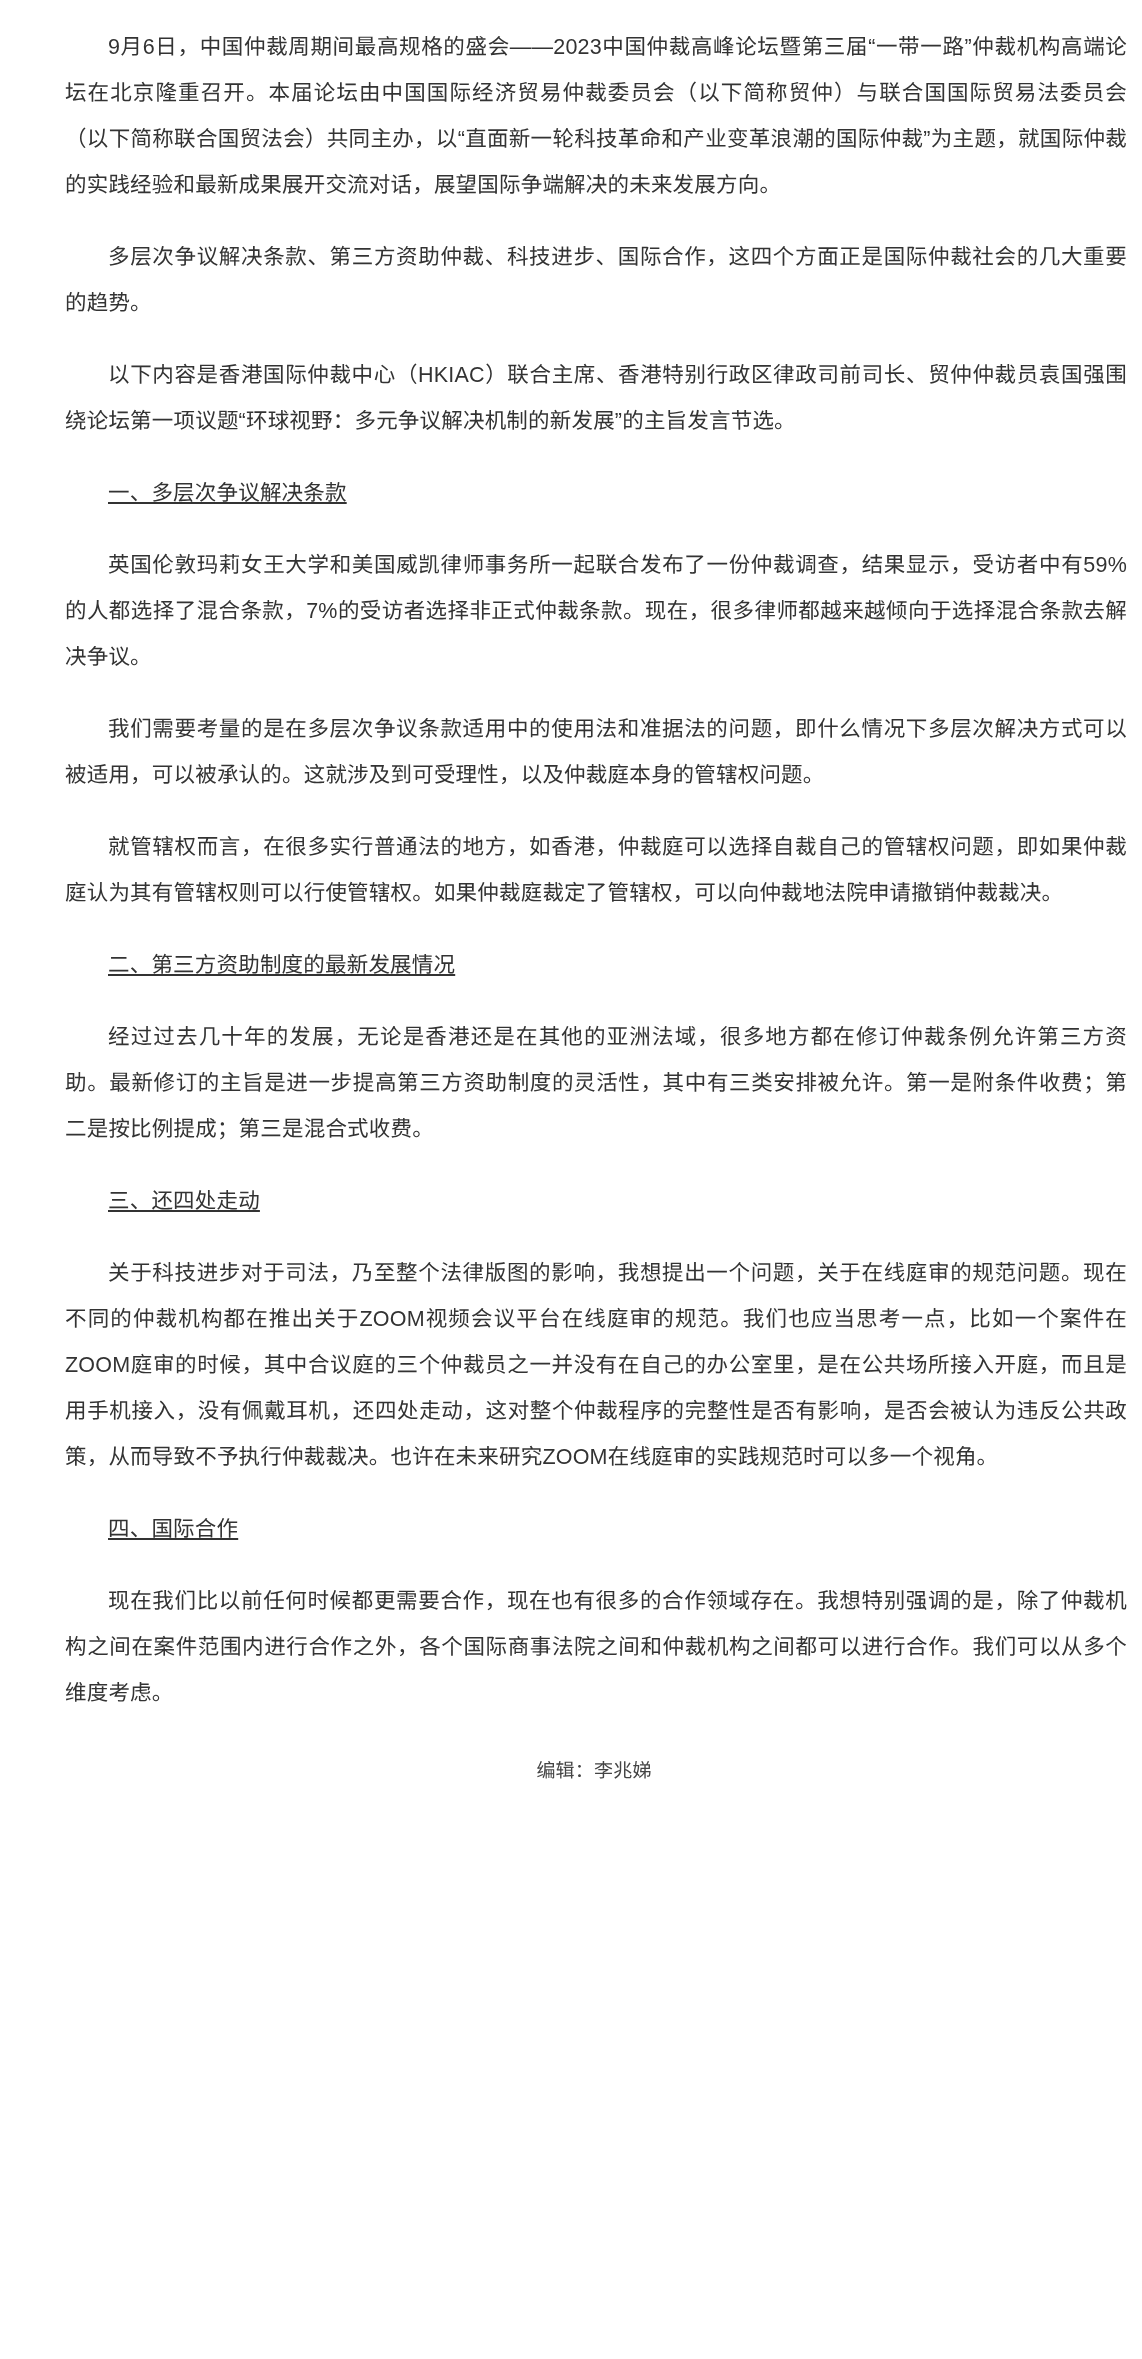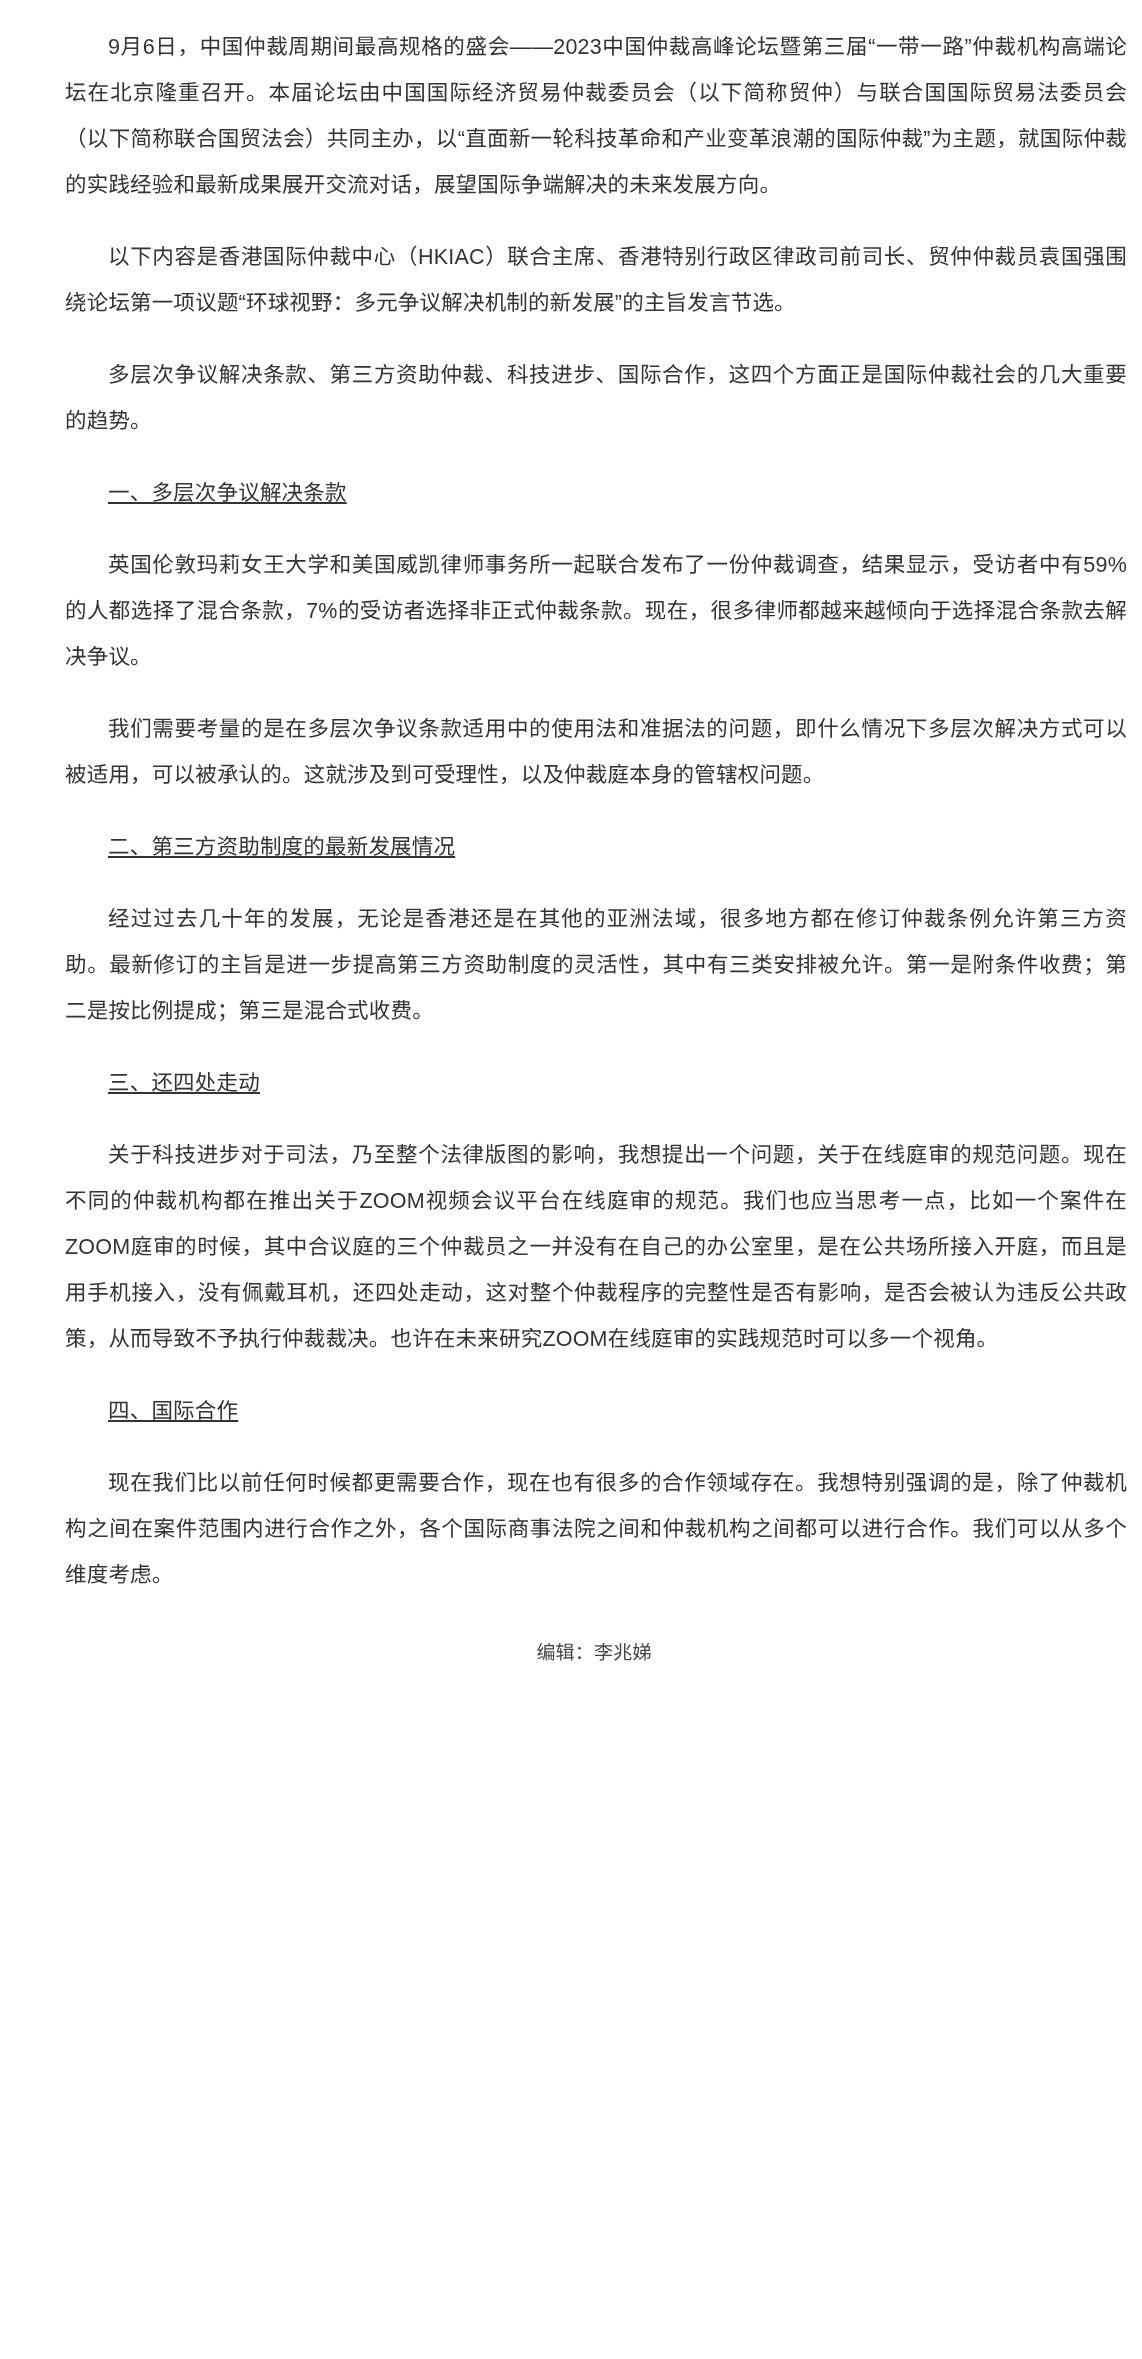--- a/index.html
+++ b/index.html
@@ -55,25 +55,26 @@
   }
   .spacer-top { height: 2px; }
 </style>
 </head>
 <body>
 
 <div class="article">
   <div class="spacer-top"></div>
   <div id="paragraph-container">
       <p class="para">9月6日，中国仲裁周期间最高规格的盛会——2023中国仲裁高峰论坛暨第三届“一带一路”仲裁机构高端论坛在北京隆重召开。本届论坛由中国国际经济贸易仲裁委员会（以下简称贸仲）与联合国国际贸易法委员会（以下简称联合国贸法会）共同主办，以“直面新一轮科技革命和产业变革浪潮的国际仲裁”为主题，就国际仲裁的实践经验和最新成果展开交流对话，展望国际争端解决的未来发展方向。</p>
+      <p class="para">多层次争议解决条款、第三方资助仲裁、科技进步、国际合作，这四个方面正是国际仲裁社会的几大重要的趋势。</p>
       <p class="para">以下内容是香港国际仲裁中心（HKIAC）联合主席、香港特别行政区律政司前司长、贸仲仲裁员袁国强围绕论坛第一项议题“环球视野：多元争议解决机制的新发展”的主旨发言节选。</p>
-      <p class="para">多层次争议解决条款、第三方资助仲裁、科技进步、国际合作，这四个方面正是国际仲裁社会的几大重要的趋势。</p>
       <h2 class="section-heading">一、多层次争议解决条款</h2>
       <p class="para">英国伦敦玛莉女王大学和美国威凯律师事务所一起联合发布了一份仲裁调查，结果显示，受访者中有59%的人都选择了混合条款，7%的受访者选择非正式仲裁条款。现在，很多律师都越来越倾向于选择混合条款去解决争议。</p>
       <p class="para">我们需要考量的是在多层次争议条款适用中的使用法和准据法的问题，即什么情况下多层次解决方式可以被适用，可以被承认的。这就涉及到可受理性，以及仲裁庭本身的管辖权问题。</p>
+      <p class="para">就管辖权而言，在很多实行普通法的地方，如香港，仲裁庭可以选择自裁自己的管辖权问题，即如果仲裁庭认为其有管辖权则可以行使管辖权。如果仲裁庭裁定了管辖权，可以向仲裁地法院申请撤销仲裁裁决。</p>
       <h2 class="section-heading">二、第三方资助制度的最新发展情况</h2>
       <p class="para">经过过去几十年的发展，无论是香港还是在其他的亚洲法域，很多地方都在修订仲裁条例允许第三方资助。最新修订的主旨是进一步提高第三方资助制度的灵活性，其中有三类安排被允许。第一是附条件收费；第二是按比例提成；第三是混合式收费。</p>
       <h2 class="section-heading">三、还四处走动</h2>
       <p class="para">关于科技进步对于司法，乃至整个法律版图的影响，我想提出一个问题，关于在线庭审的规范问题。现在不同的仲裁机构都在推出关于ZOOM视频会议平台在线庭审的规范。我们也应当思考一点，比如一个案件在ZOOM庭审的时候，其中合议庭的三个仲裁员之一并没有在自己的办公室里，是在公共场所接入开庭，而且是用手机接入，没有佩戴耳机，还四处走动，这对整个仲裁程序的完整性是否有影响，是否会被认为违反公共政策，从而导致不予执行仲裁裁决。也许在未来研究ZOOM在线庭审的实践规范时可以多一个视角。</p>
       <h2 class="section-heading">四、国际合作</h2>
       <p class="para">现在我们比以前任何时候都更需要合作，现在也有很多的合作领域存在。我想特别强调的是，除了仲裁机构之间在案件范围内进行合作之外，各个国际商事法院之间和仲裁机构之间都可以进行合作。我们可以从多个维度考虑。</p>
     </div>
   <div class="editor-line">编辑：李兆娣</div>
 </div>
 

